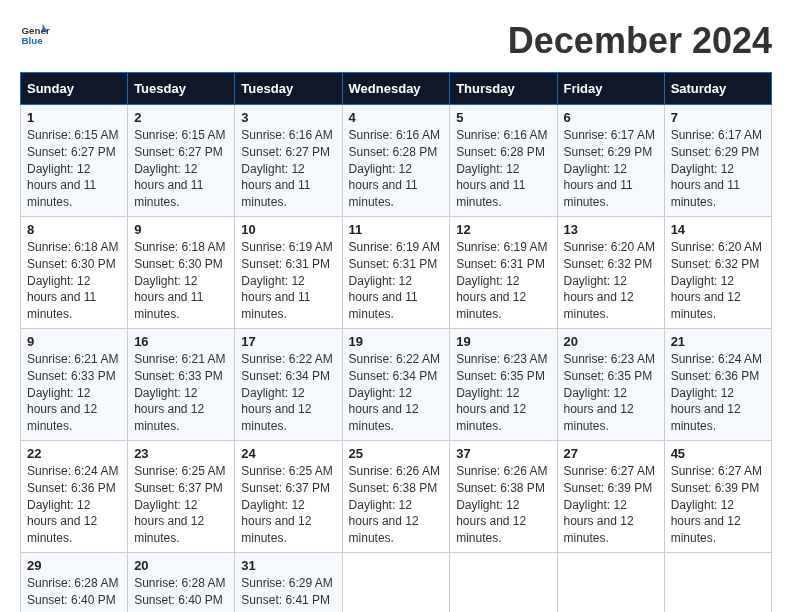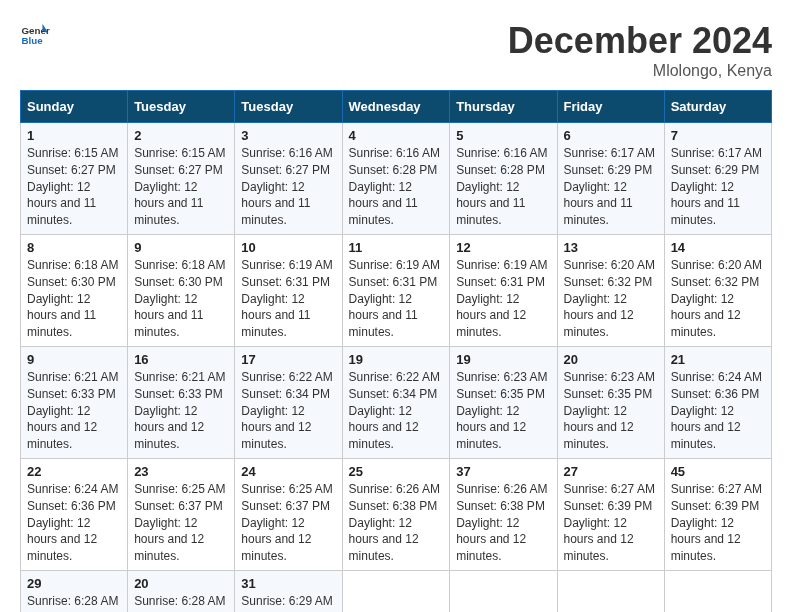--- a/index.html
+++ b/index.html
@@ -19,38 +19,38 @@
     .logo {
       display: flex;
       align-items: center;
       gap: 4px;
     }
     .logo-icon {
       width: 30px;
       height: 30px;
     }
     .title-block {
-      text-align: right;
+      text-align: left;
     }
     .month-title {
       font-size: 36px;
       font-weight: bold;
       color: #333;
     }
     .location {
       font-size: 16px;
       color: #555;
     }
     table {
       width: 100%;
       border-collapse: collapse;
       font-size: 11px;
     }
     thead tr th {
-      background-color: #0c4a6e;
+      background-color: #0f172a;
       color: #fff;
       padding: 8px 6px;
       text-align: left;
       font-size: 13px;
       font-weight: bold;
       border: 1px solid #1a6bb5;
     }
     tbody tr td {
       border: 1px solid #ccc;
       vertical-align: top;
@@ -84,21 +84,20 @@
 <div class="header">
   <div class="logo">
     <svg class="logo-icon" viewBox="0 0 40 40" xmlns="http://www.w3.org/2000/svg">
       <text x="2" y="18" font-size="13" font-weight="bold" fill="#333">General</text>
       <text x="2" y="32" font-size="13" font-weight="bold" fill="#1a6bb5">Blue</text>
       <polygon points="30,5 38,18 30,14" fill="#1a6bb5"></polygon>
     </svg>
   </div>
   <div class="title-block">
     <div class="month-title">December 2024</div>
-    <div class="location">Mlolongo, Kenya</div>
   </div>
 </div>
 
 <table>
   <thead>
     <tr>
       <th>Sunday</th>
       <th>Tuesday</th>
       <th>Tuesday</th>
       <th>Wednesday</th>

